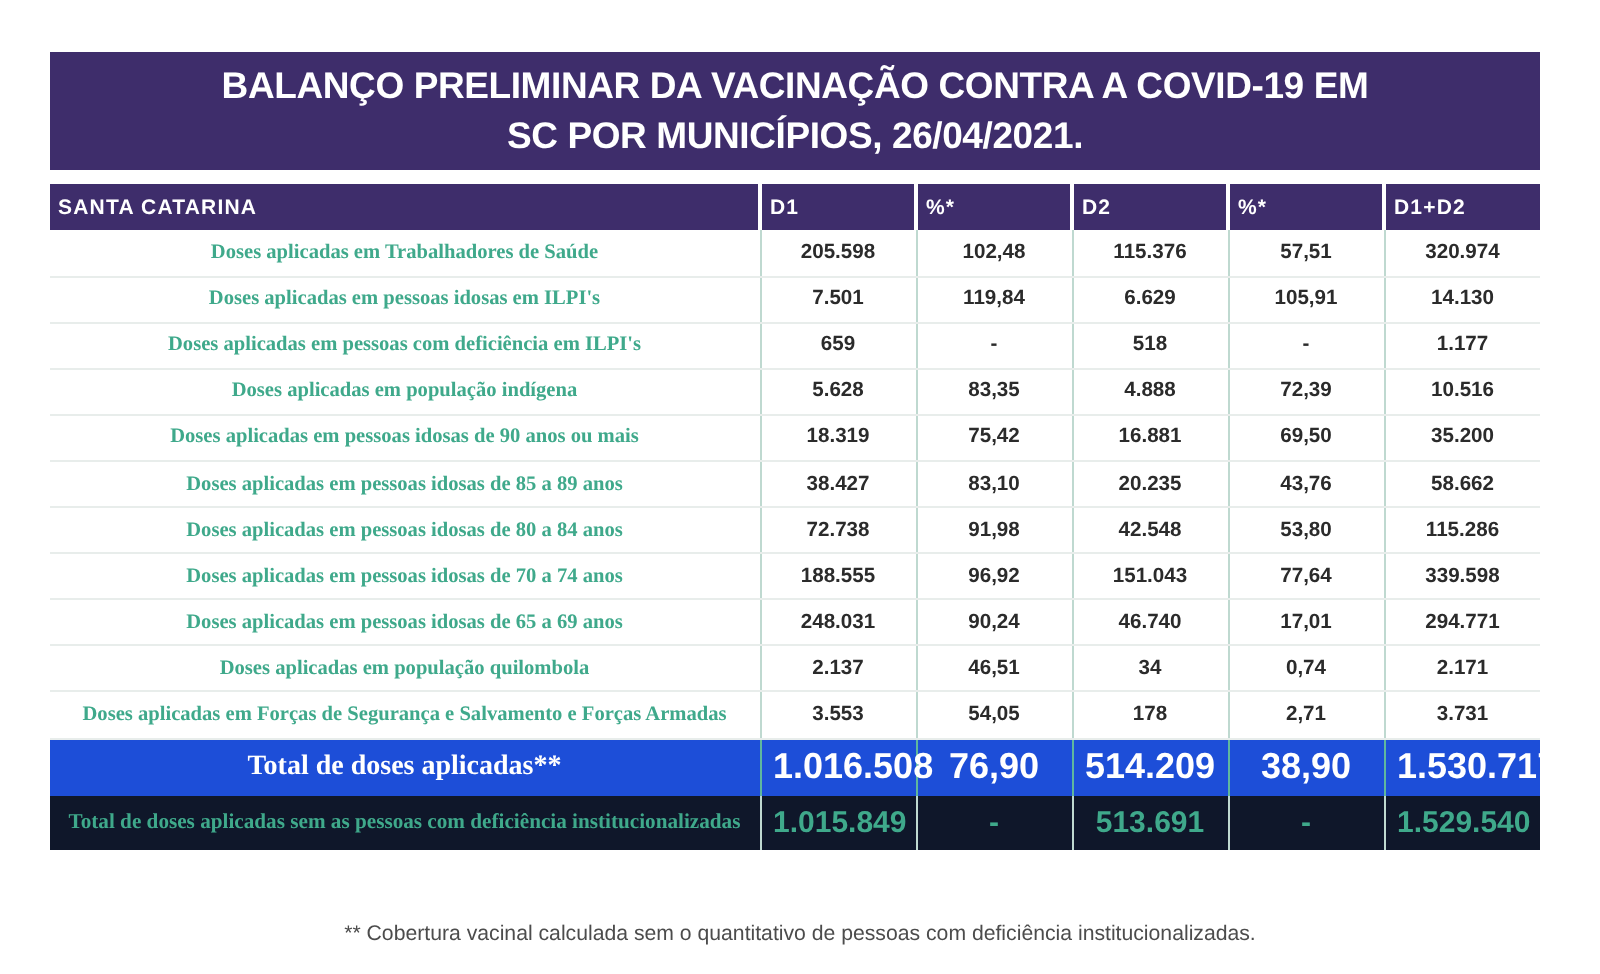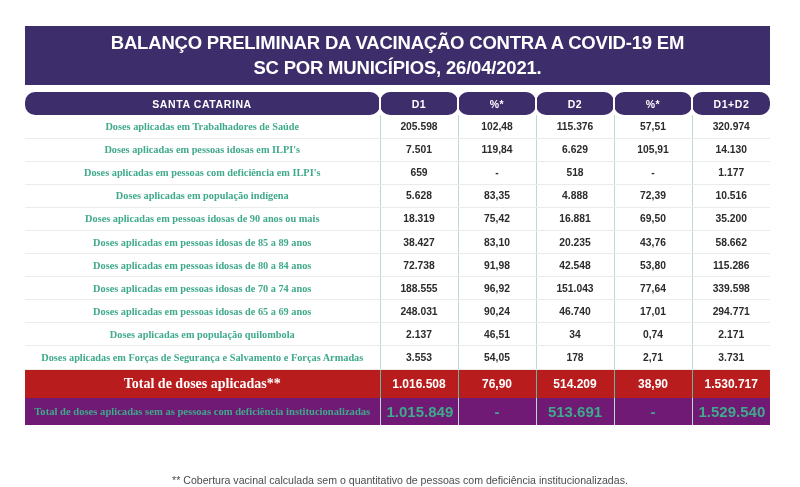--- a/index.html
+++ b/index.html
@@ -57,24 +57,23 @@
   .vax-table col.c-num   { width: 78px; }
 
   .vax-table thead th {
     background: #3E2D6B;
     color: #ffffff;
     font-size: 10.5px;
     font-weight: bold;
     letter-spacing: 0.6px;
     height: 23px;
     padding: 0 4px;
-    text-align: center;
+    text-align: left;
     border-right: 2px solid #ffffff;
     box-sizing: border-box;
-    border-radius: 10px;
   }
   .vax-table thead th:last-child { border-right: none; }
 
   .vax-table tbody td {
     height: 23.1px;
     padding: 0 6px;
     box-sizing: border-box;
     border-bottom: 1px solid #E8EDEB;
     font-size: 10.3px;
     font-weight: bold;
@@ -90,39 +89,39 @@
   td.num {
     color: #2B2B2B;
     text-align: center;
     border-right: 1px solid #BFD9D0;
     font-size: 10.8px;
   }
   td.num.last { border-right: none; }
 
   
   tr.total-row td {
-    background: #b91c1c;
+    background: #1d4ed8;
     color: #ffffff;
     height: 29px;
     border-bottom: none;
     border-right: 1px solid #5FB79E;
   }
   tr.total-row td.lbl {
     color: #ffffff;
     font-size: 14px;
     border-right: 1px solid #5FB79E;
   }
   tr.total-row td.num {
     color: #ffffff;
-    font-size: 12px;
+    font-size: 18px;
   }
   tr.total-row td.num.last { border-right: none; }
 
   tr.subtotal-row td {
-    background: #701a75;
+    background: #0f172a;
     color: #3FA98B;
     height: 27px;
     border-bottom: none;
     font-size: 10.6px;
   }
   tr.subtotal-row td.lbl {
     color: #3FA98B;
     border-right: 1px solid #BFD9D0;
   }
   tr.subtotal-row td.num {
@@ -135,21 +134,20 @@
   
   .footnote {
     position: absolute;
     left: 0;
     top: 461px;
     width: 800px;
     text-align: center;
     color: #4C4C4C;
     font-size: 10.6px;
     font-weight: normal;
-    margin-top: 13px;
   }
 </style>
 </head>
 <body>
 
 <div class="page">
 
   <div class="title-banner">
     <div class="title-text">
       <span>BALANÇO PRELIMINAR DA VACINAÇÃO CONTRA A COVID-19 EM</span><br>

